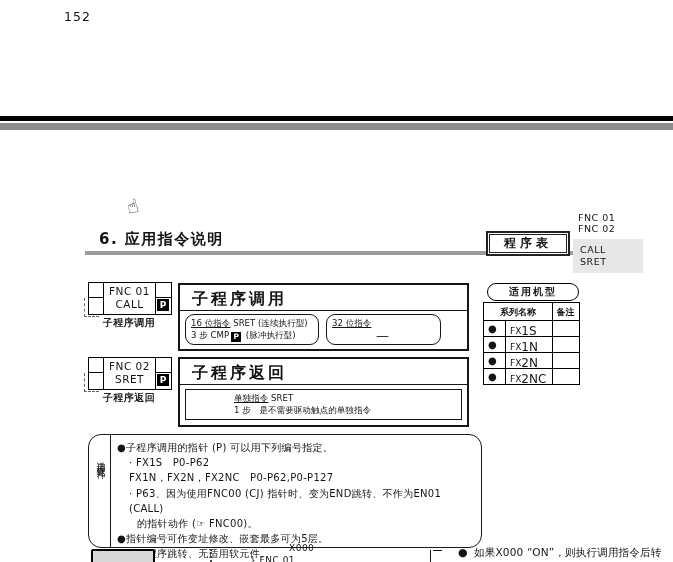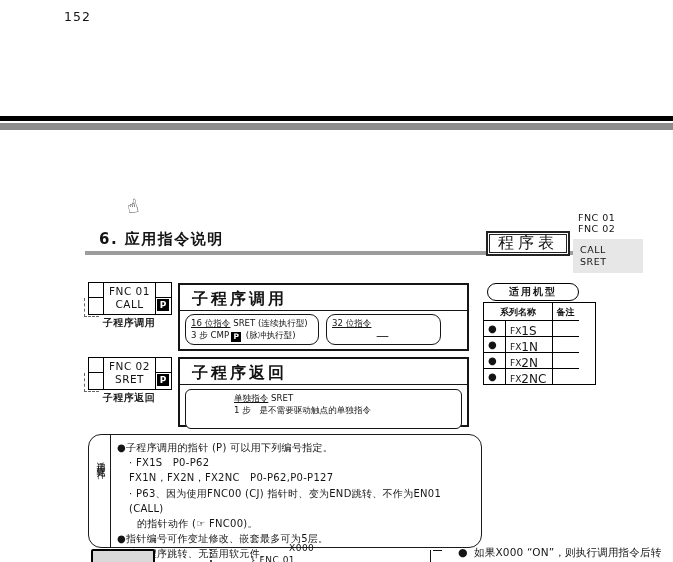--- a/index.html
+++ b/index.html
@@ -7,21 +7,21 @@
         font-family:"DejaVu Sans","Liberation Sans",sans-serif;color:#141414;}
   .abs{position:absolute;}
   .pageno{left:64px;top:9px;font-size:12.5px;letter-spacing:1px;}
   .rule-black{left:0;top:116px;width:673px;height:5px;background:#000;}
   .rule-gray{left:0;top:123px;width:673px;height:7px;background:#8d8d8d;}
   .hand{left:127px;top:195px;font-size:19px;transform:rotate(-12deg);color:#222;}
   .sec-title{left:99px;top:230px;font-size:15px;font-weight:bold;letter-spacing:1.5px;}
   .title-rule{left:85px;top:251px;width:489px;height:4px;background:#9c9c9c;}
   .prog-box{left:486px;top:231px;width:80px;height:21px;border:2px solid #222;background:#fff;}
   .prog-box .inner{position:absolute;left:1px;top:1px;right:1px;bottom:1px;border:1px solid #222;
-    display:flex;align-items:center;justify-content:center;font-size:16px;font-weight:normal;letter-spacing:4px;}
+    display:flex;align-items:center;justify-content:center;font-size:12px;font-weight:bold;letter-spacing:4px;}
   .side-fnc{left:578px;top:212px;font-size:9.5px;line-height:11px;letter-spacing:0.5px;}
   .side-gray{left:573px;top:239px;width:70px;height:34px;background:#e7e7e7;}
   .side-gray div{padding-left:7px;font-size:9.5px;line-height:12px;letter-spacing:0.5px;}
   .side-gray div:first-child{padding-top:5px;}
   
   .fncbox{width:82px;height:31px;border:1px solid #000;background:#fff;}
   .fncbox .vl1{position:absolute;left:14px;top:0;bottom:0;border-left:1px solid #000;}
   .fncbox .vl2{position:absolute;left:66px;top:0;bottom:0;border-left:1px solid #000;}
   .fncbox .hl1{position:absolute;left:0;top:14px;width:14px;border-top:1px solid #000;}
   .fncbox .hl2{position:absolute;left:66px;top:14px;right:0;border-top:1px solid #000;}
@@ -37,21 +37,21 @@
     font-size:16px;font-weight:bold;letter-spacing:3px;padding:4px 0 0 12px;box-sizing:border-box;}
   .specbox{position:absolute;border:1.5px solid #151515;border-radius:9px;background:#fff;
     font-size:8.6px;line-height:12px;padding:2px 5px;box-sizing:border-box;}
   .ul{text-decoration:underline;}
   .pinline{display:inline-flex;width:10px;height:10px;background:#000;color:#fff;font-size:7.5px;
     font-weight:bold;align-items:center;justify-content:center;vertical-align:-1px;margin:0 2px;}
   .dash32{text-align:center;font-size:13px;letter-spacing:2px;margin-top:1px;}
   
   .oval{left:487px;top:283px;width:90px;height:16px;border:1.5px solid #000;border-radius:10px;
     display:flex;align-items:center;justify-content:center;font-size:10px;font-weight:bold;letter-spacing:2px;}
-  .mtable{left:483px;top:302px;width:95px;height:81px;border:1px solid #000;background:#fff;padding-left:16px;}
+  .mtable{left:483px;top:302px;width:95px;height:81px;border:1px solid #000;background:#fff;}
   .mtable .line{position:absolute;background:#000;}
   .mcell{position:absolute;font-size:9px;}
   .msub{font-size:12px;vertical-align:-1px;letter-spacing:0;}
   .mdot{font-size:10px;}
   
   .notes{left:88px;top:434px;width:392px;height:112px;border:1.5px solid #1a1a1a;border-radius:13px;background:#fff;}
   .notes .vdiv{position:absolute;left:21px;top:0;bottom:0;border-left:1px solid #1a1a1a;}
   .sidelabel{position:absolute;left:5px;top:20px;writing-mode:vertical-rl;text-orientation:upright;
     font-size:9px;letter-spacing:2px;}
   .nlines{position:absolute;left:28px;top:5px;right:6px;font-size:10px;line-height:15.2px;letter-spacing:0.3px;}
@@ -150,21 +150,21 @@
       <div>FNC 02</div>
       <div>SRET</div>
     </div>
     <div class="pbadge">P</div>
   </div>
   <div class="abs dashnotch" style="left:84px;top:373px;"></div>
   <div class="abs fnccap" style="left:84px;top:391px;">子程序返回</div>
 
   <div class="abs bigbox" style="top:357px;height:66px;">
     <div class="btitle">子程序返回</div>
-    <div class="specbox" style="left:5px;top:30px;width:277px;height:40px;border-radius:6px;padding-left:48px;">
+    <div class="specbox" style="left:5px;top:30px;width:277px;height:31px;border-radius:0;padding-left:48px;">
       <div><span class="ul">单独指令</span><span> SRET</span></div>
       <div>1 步　是不需要驱动触点的单独指令</div>
     </div>
   </div>
 
   <div class="abs notes">
     <div class="vdiv"></div>
     <div class="sidelabel">适用软元件</div>
     <div class="nlines">
       <div class="ind0">●子程序调用的指针 (P) 可以用下列编号指定。</div>

